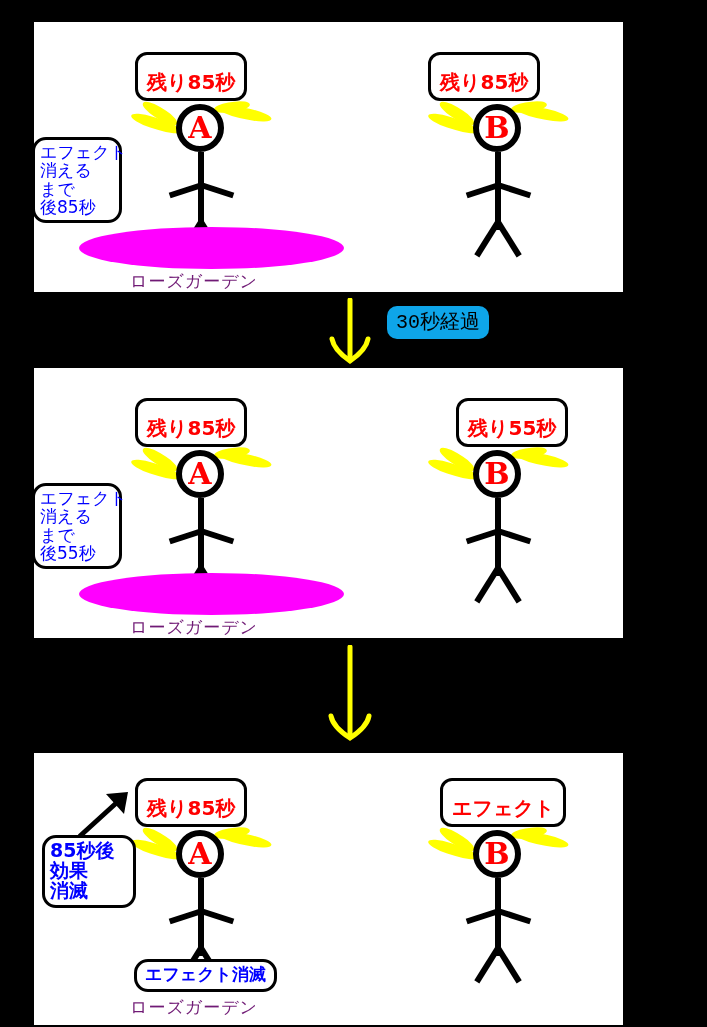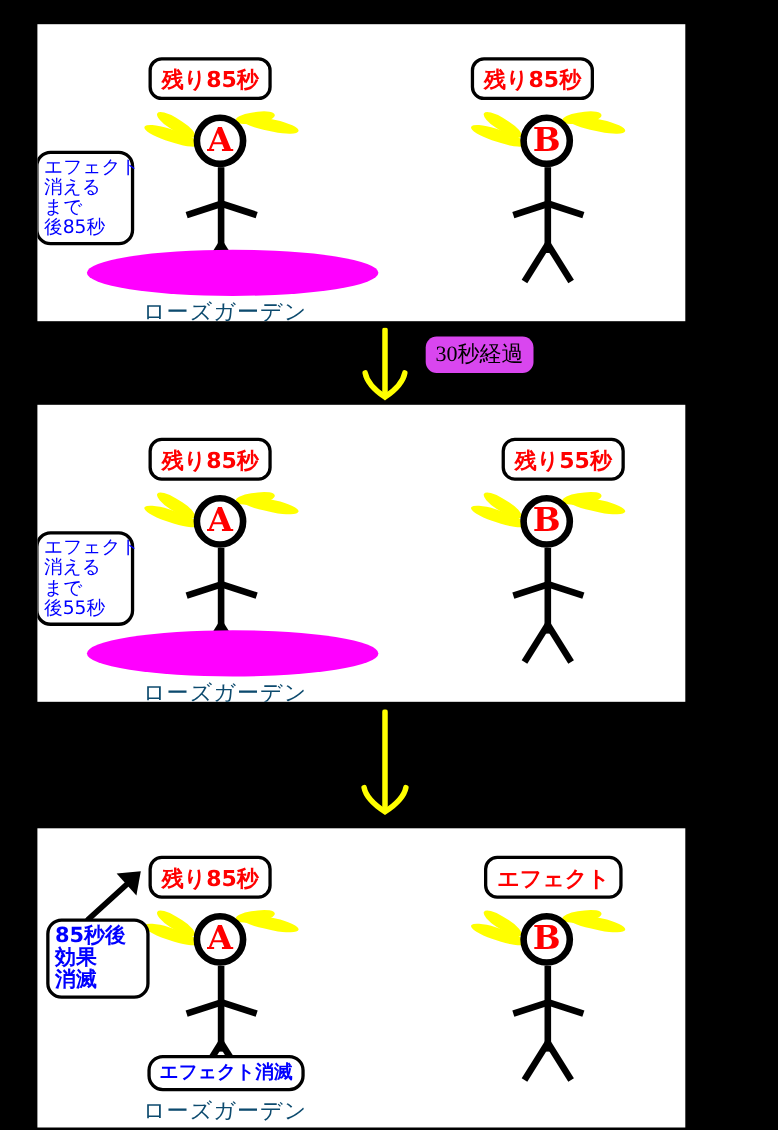--- a/index.html
+++ b/index.html
@@ -31,48 +31,48 @@
   .hair-l2{left:-4px;top:26px;width:40px;height:11px;border-radius:50%/60%;
           transform:rotate(32deg);}
   .hair-r{left:74px;top:26px;width:54px;height:11px;border-radius:50%/60%;
           transform:rotate(12deg);}
   .hair-r2{left:70px;top:20px;width:36px;height:10px;border-radius:50%/60%;
           transform:rotate(-8deg);}
 
   
   .callout{position:absolute;border:3px solid #000;border-radius:12px;
      background:#fff;color:#f00;font-weight:bold;white-space:nowrap;
-     padding:6px 9px 4px 9px;font-size:20px;line-height:1.15;
+     padding:16px 9px 4px 9px;font-size:20px;line-height:1.15;
      font-family:"DejaVu Sans","Liberation Sans",sans-serif;}
 
   
   .notebox{position:absolute;border:3px solid #000;border-radius:14px;
      background:#fff;color:#00f;font-size:17px;line-height:1.08;
      padding:3px 5px 4px 5px;font-weight:normal;
      font-family:"DejaVu Sans","Liberation Sans",sans-serif;}
   .notebox.bold{font-weight:bold;font-size:19px;line-height:1.05;}
   .notebox div{white-space:nowrap;}
 
   
   .pill{position:absolute;border:3px solid #000;border-radius:14px;background:#fff;
      color:#00f;font-size:17px;font-weight:bold;padding:1px 8px 3px 8px;white-space:nowrap;
      font-family:"DejaVu Sans","Liberation Sans",sans-serif;}
 
   
   .ellipse{position:absolute;background:#ff00ff;border-radius:50%;}
 
   
-  .ground-label{position:absolute;color:#0c4a6e;font-size:20px;white-space:nowrap;
+  .ground-label{position:absolute;color:#701a75;font-size:17px;white-space:nowrap;
      font-family:"DejaVu Sans","Liberation Sans",sans-serif;letter-spacing:1px;}
 
   
   .transition{position:absolute;}
-  .trans-label{position:absolute;background:#d946ef;color:#000;border-radius:10px;
+  .trans-label{position:absolute;background:#0ea5e9;color:#000;border-radius:10px;
      padding:2px 9px 4px 9px;font-size:20px;white-space:nowrap;
-     font-family:Liberation Serif, serif;text-align:center;}
+     font-family:Liberation Mono, monospace;text-align:center;}
   .arrow-svg{position:absolute;}
 
   
   .ptr-svg{position:absolute;}
 </style>
 </head>
 <body>
 
 <div class="panel" style="left:34px;top:22px;width:589px;height:270px;">
 

